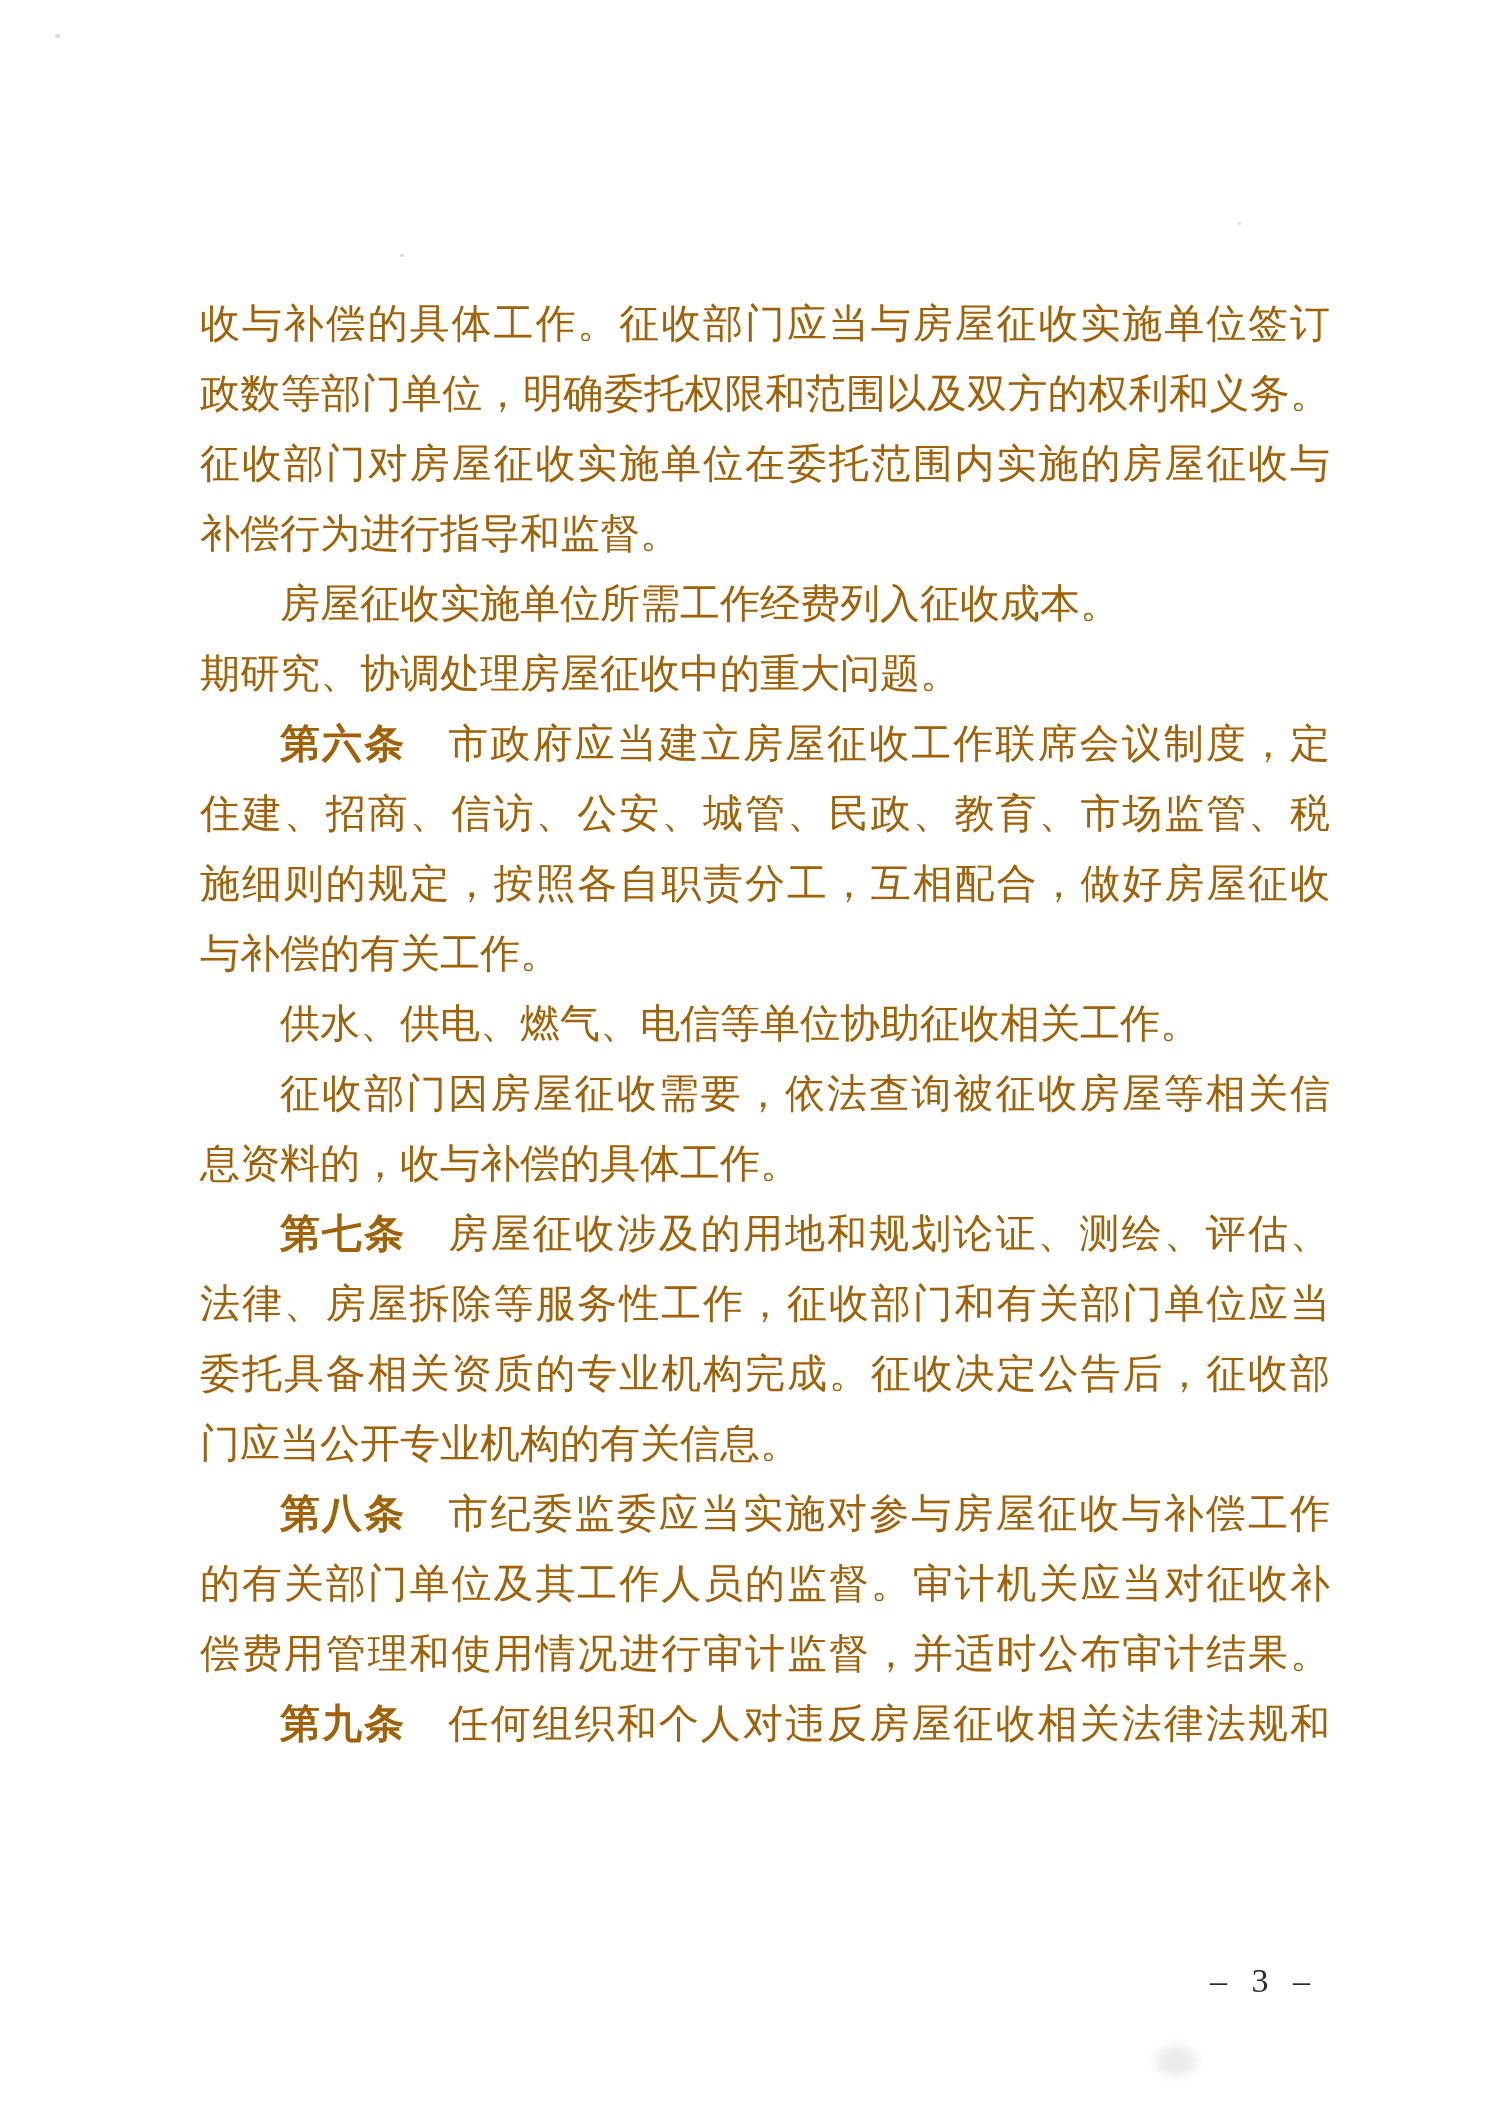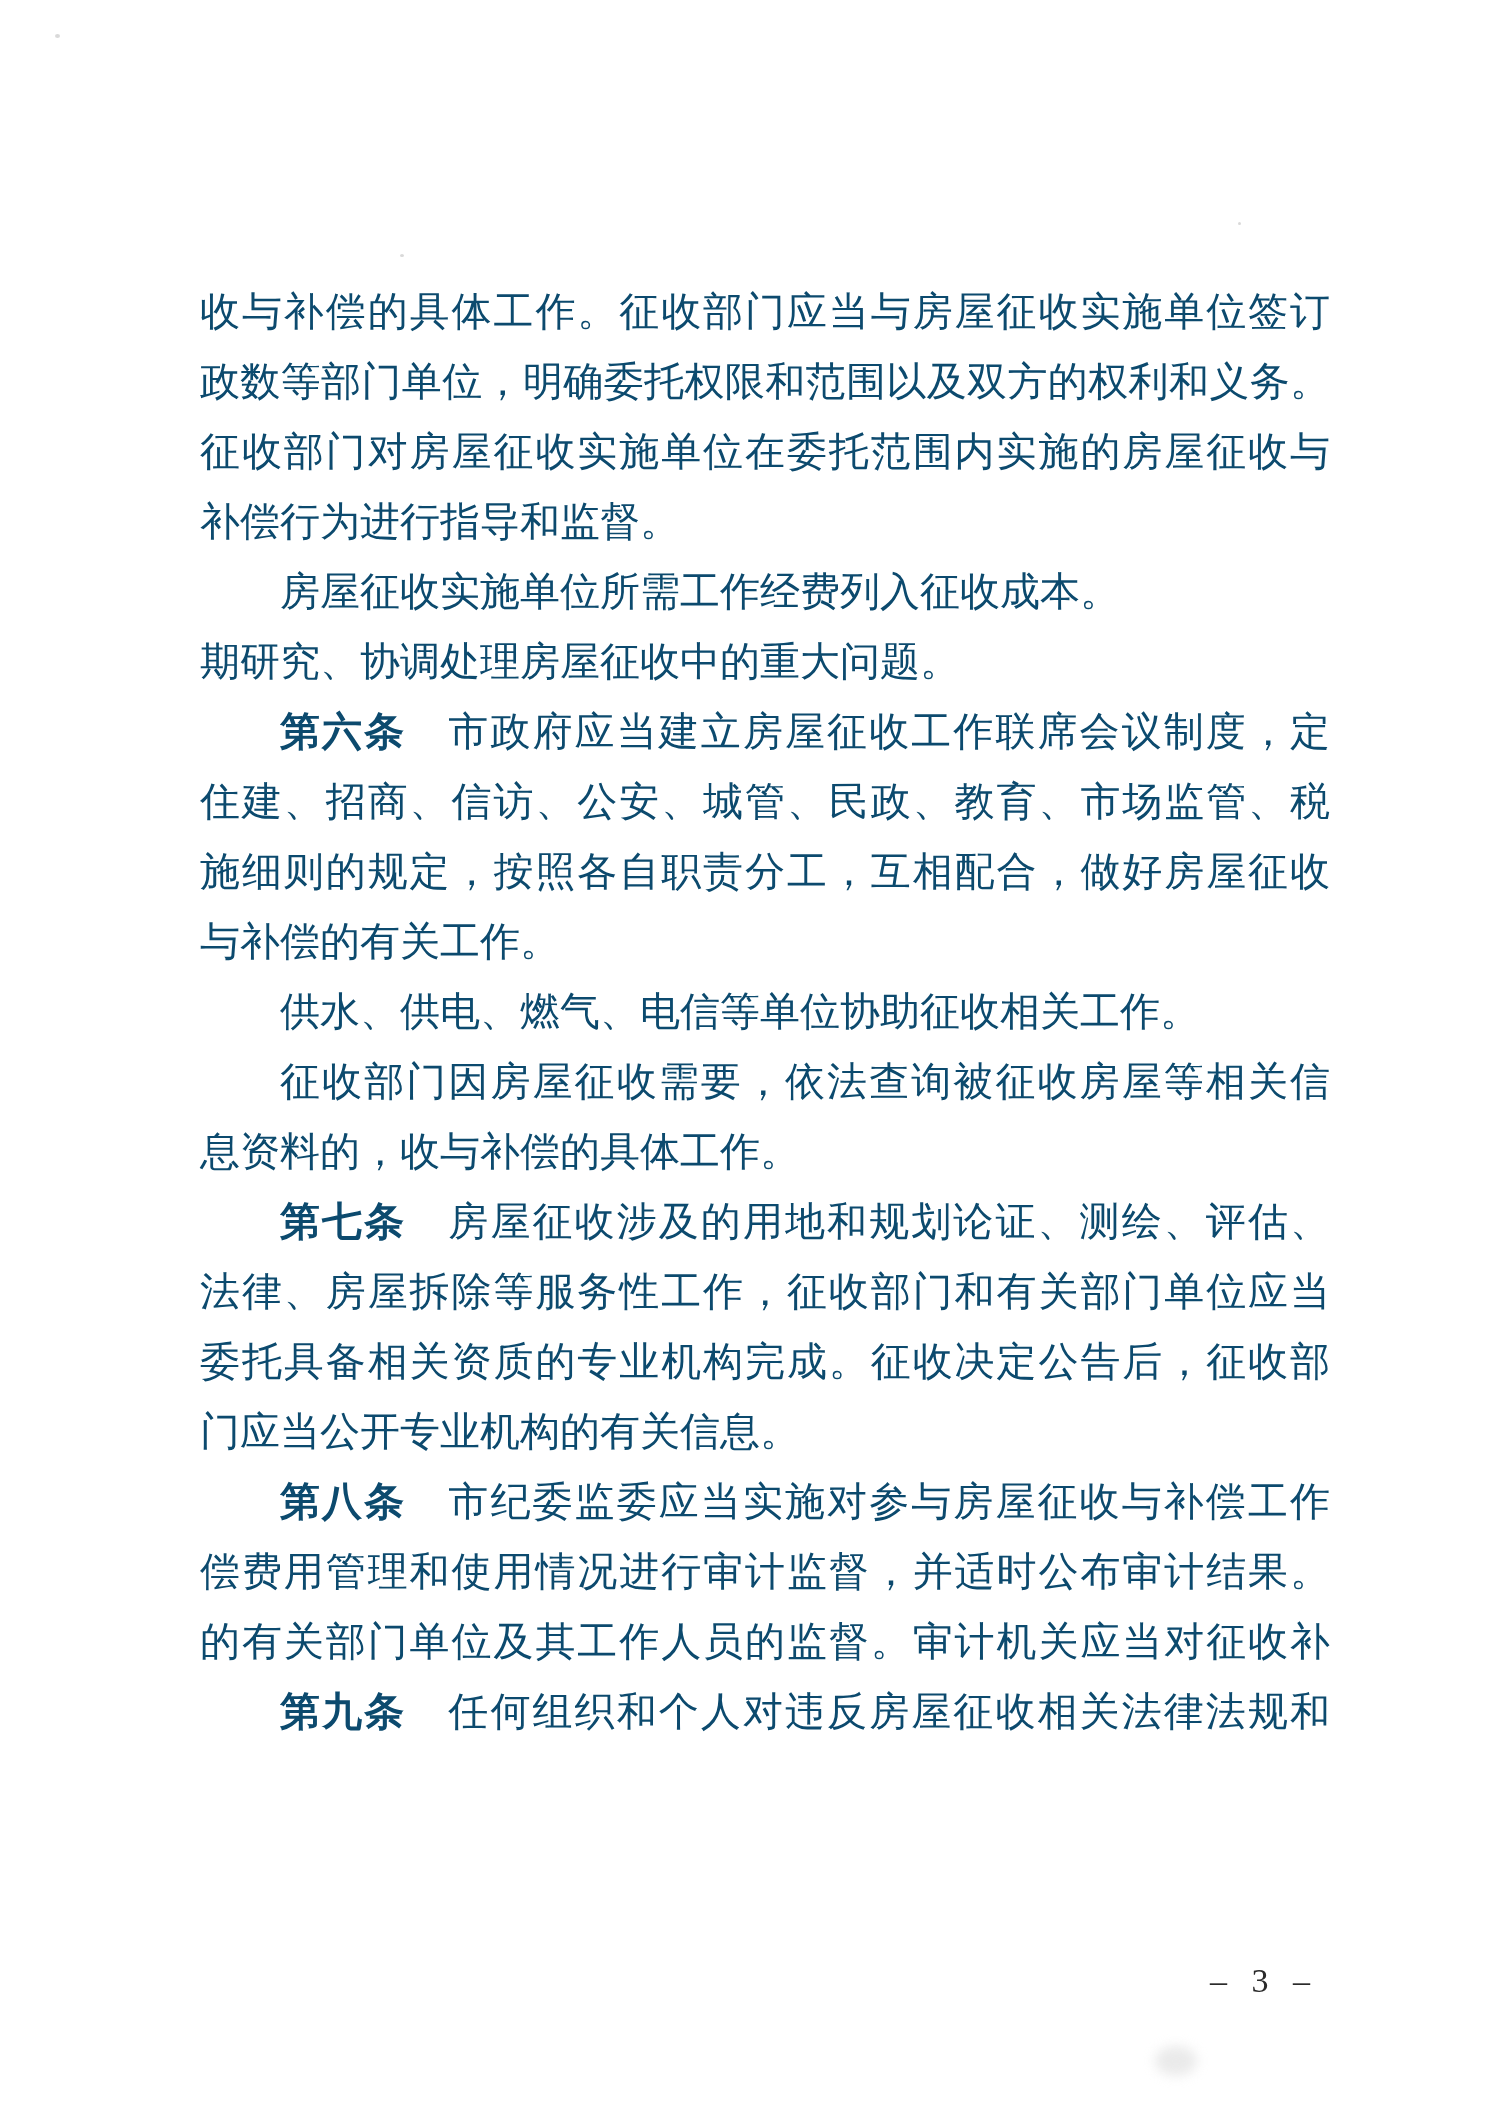--- a/index.html
+++ b/index.html
@@ -11,24 +11,24 @@
   .page {
     position: relative;
     width: 1487px;
     height: 2102px;
     background: #ffffff;
     overflow: hidden;
     font-family: "Liberation Serif", "DejaVu Serif", serif;
   }
   .doc-body {
     position: absolute;
-    top: 277px;
+    top: 289px;
     left: 200px;
     width: 1130px;
-    color: #0c4a6e;
+    color: #a16207;
   }
   .line {
     height: 70px;
     line-height: 70px;
     font-size: 40px;
     letter-spacing: 0;
     text-rendering: optimizeLegibility;
   }
   .line.justify {
     text-align: justify;
@@ -93,19 +93,19 @@
       <div class="line justify">施细则的规定，按照各自职责分工，互相配合，做好房屋征收</div>
       <div class="line">与补偿的有关工作。</div>
       <div class="line indent">供水、供电、燃气、电信等单位协助征收相关工作。</div>
       <div class="line justify indent">征收部门因房屋征收需要，依法查询被征收房屋等相关信</div>
       <div class="line">息资料的，收与补偿的具体工作。</div>
       <div class="line justify indent"><span class="article-no">第七条</span>　房屋征收涉及的用地和规划论证、测绘、评估、</div>
       <div class="line justify">法律、房屋拆除等服务性工作，征收部门和有关部门单位应当</div>
       <div class="line justify">委托具备相关资质的专业机构完成。征收决定公告后，征收部</div>
       <div class="line">门应当公开专业机构的有关信息。</div>
       <div class="line justify indent"><span class="article-no">第八条</span>　市纪委监委应当实施对参与房屋征收与补偿工作</div>
+      <div class="line justify">的有关部门单位及其工作人员的监督。审计机关应当对征收补</div>
       <div class="line justify">偿费用管理和使用情况进行审计监督，并适时公布审计结果。</div>
-      <div class="line justify">的有关部门单位及其工作人员的监督。审计机关应当对征收补</div>
       <div class="line justify indent"><span class="article-no">第九条</span>　任何组织和个人对违反房屋征收相关法律法规和</div>
     </div>
 
   <div class="page-number">– 3 –</div>
 </div>
 
 </body></html>

